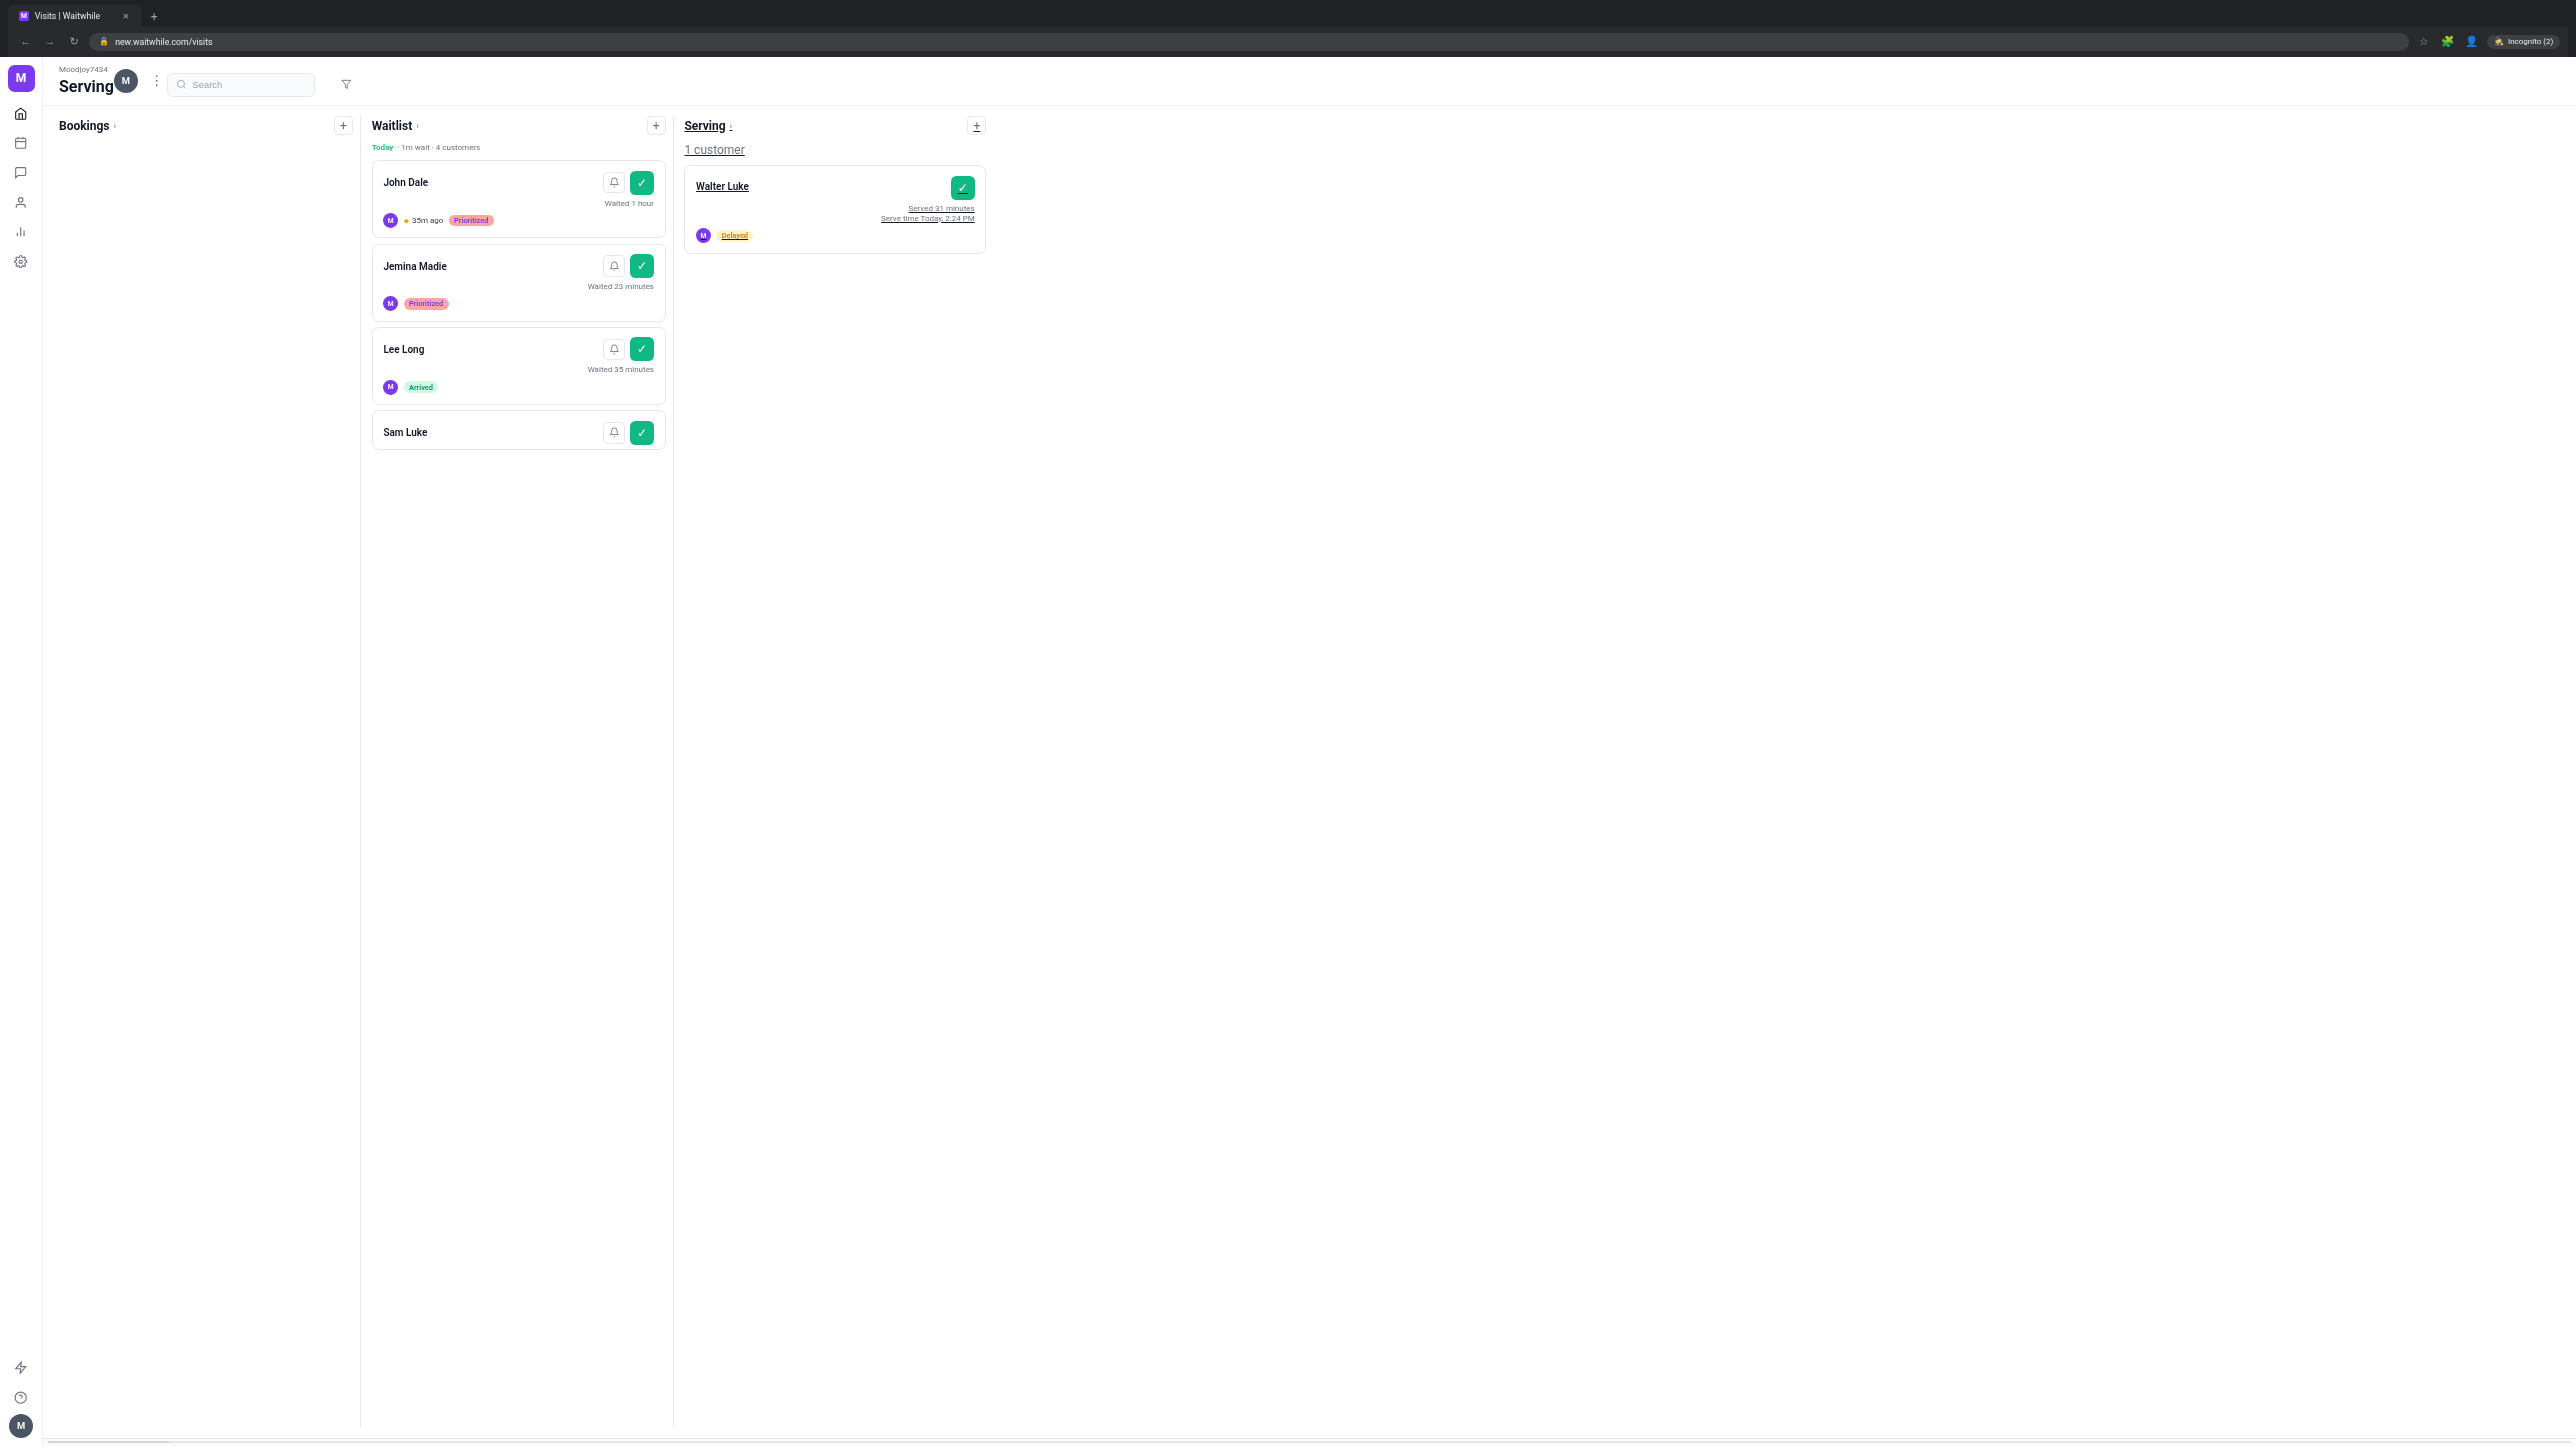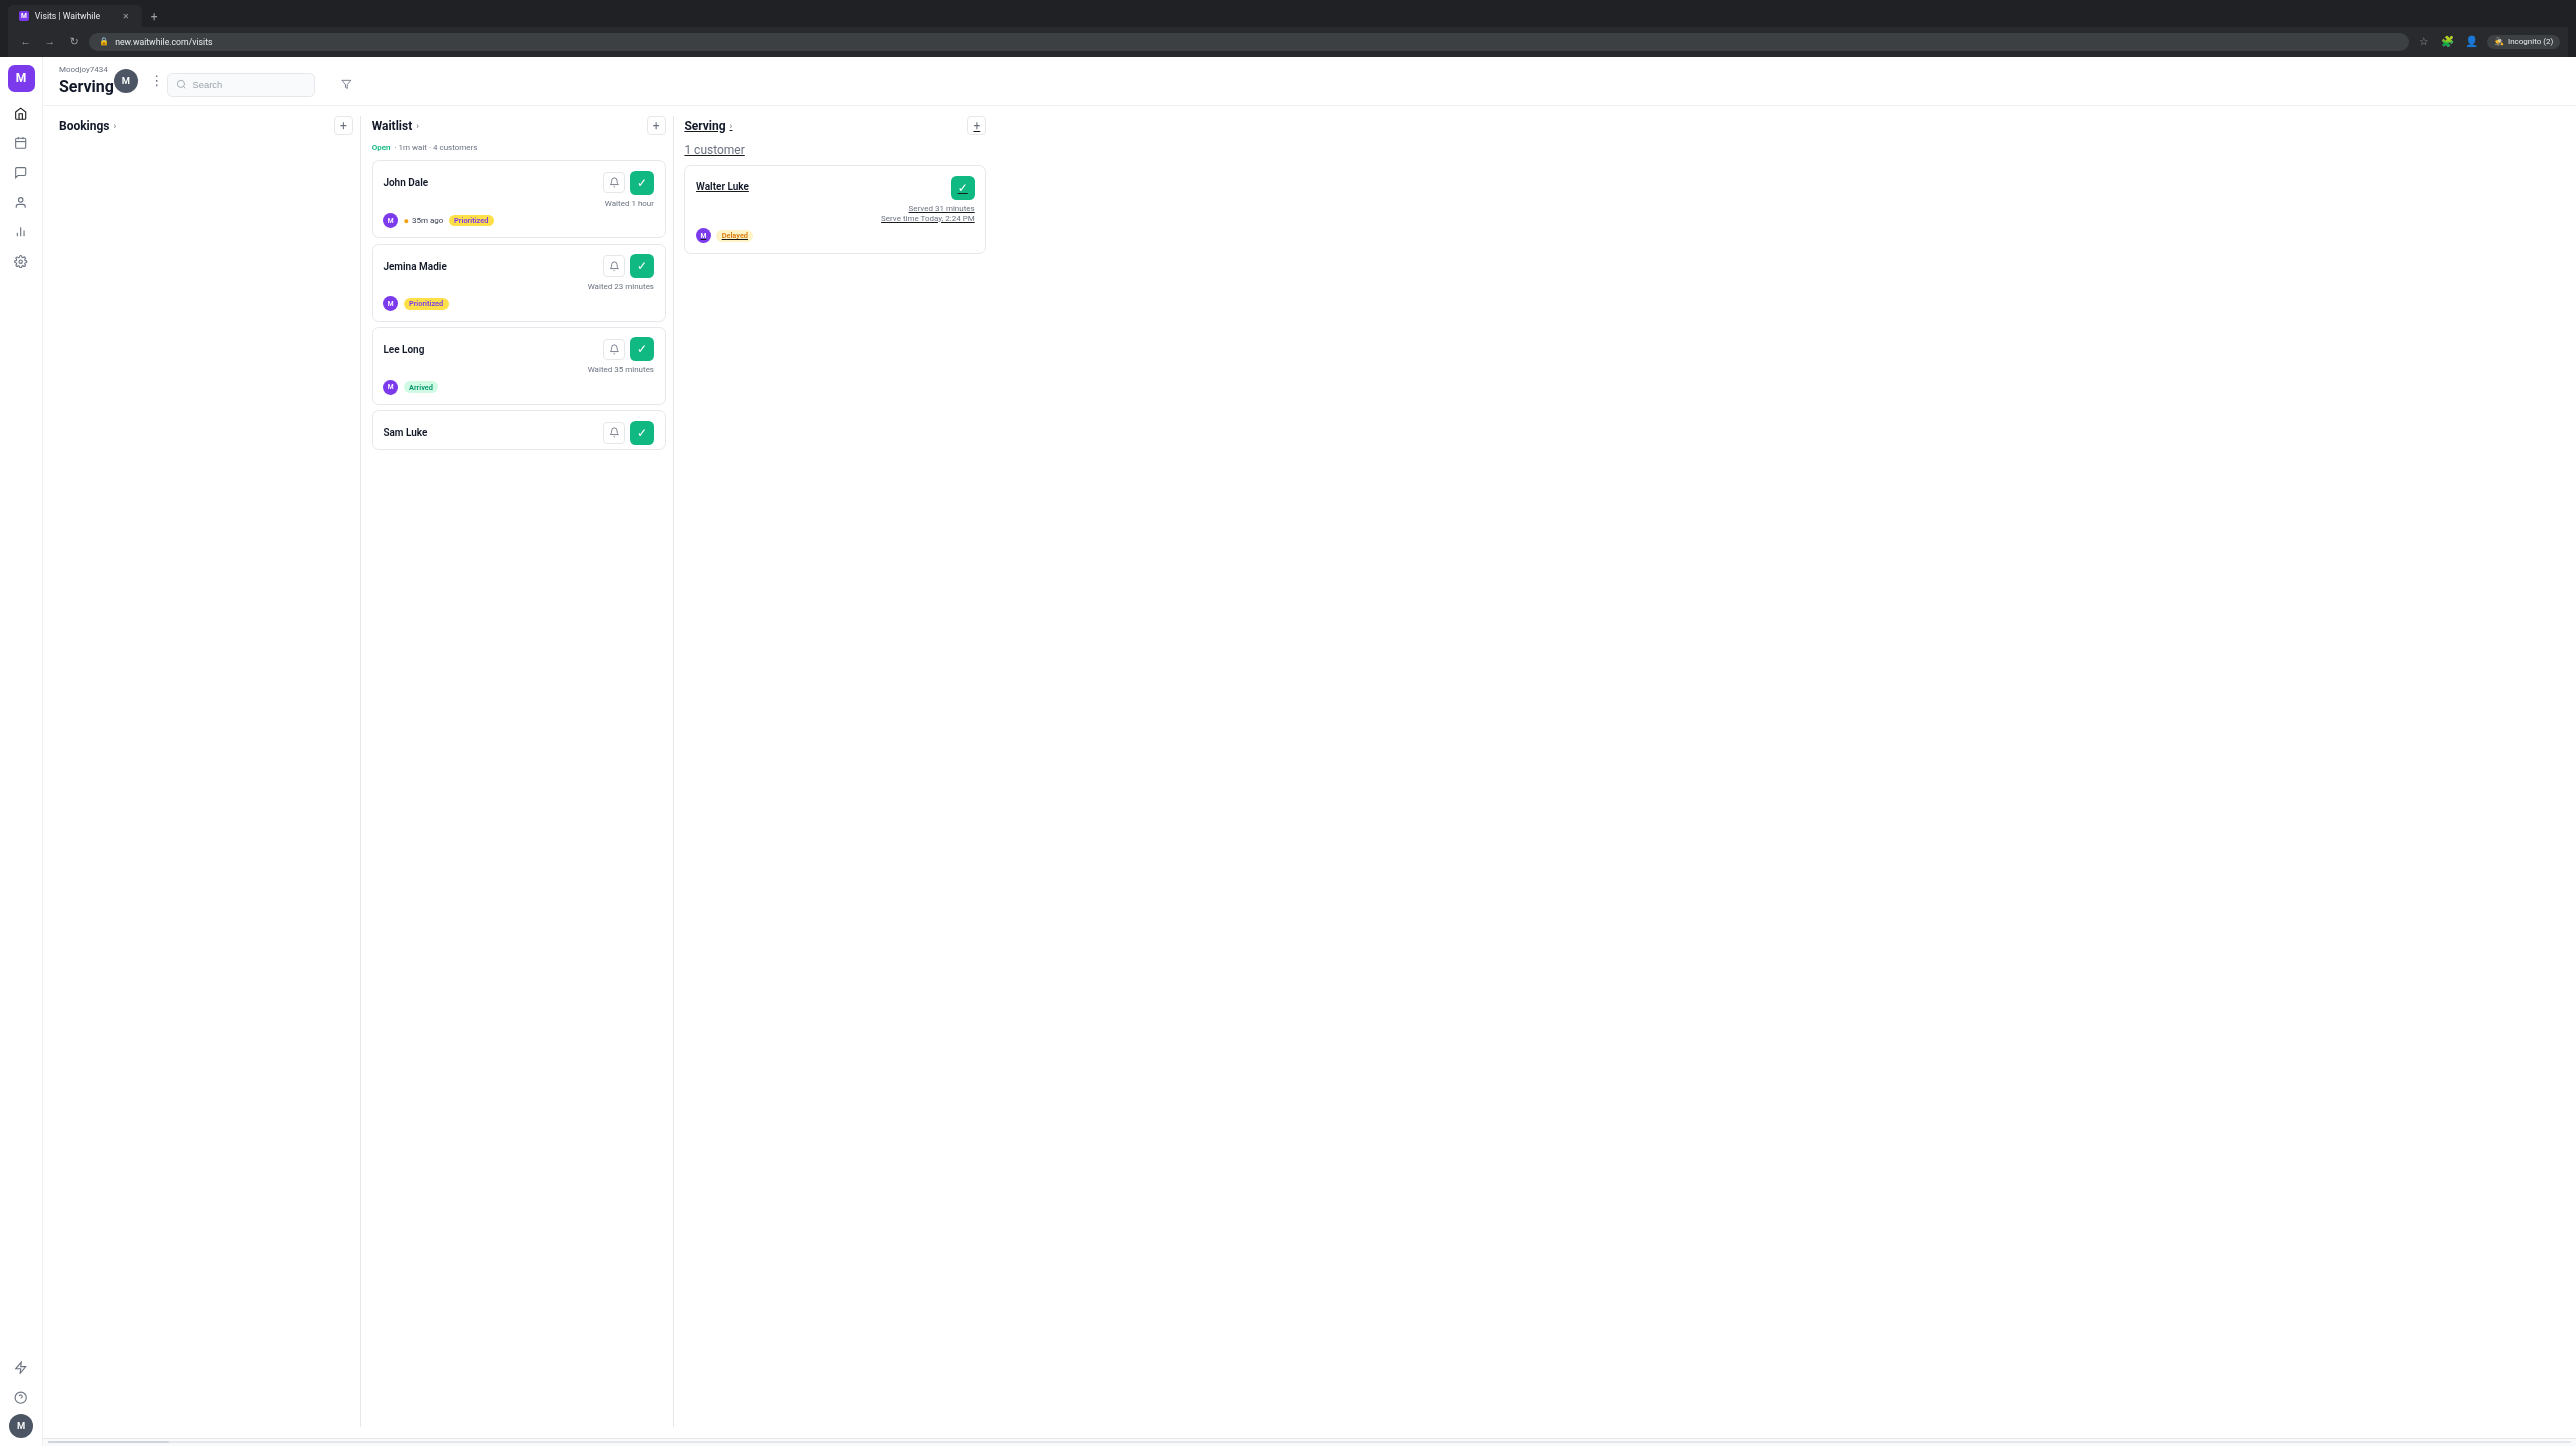--- a/index.html
+++ b/index.html
@@ -458,21 +458,21 @@
       font-size: 9.4px;
     }
     .badge {
       font-size: 7.4px;
       font-weight: 600;
       padding: 1.3px 5.4px;
       border-radius: 8px;
     }
     .badge-prioritized {
       color: #7c3aed;
-      background: #fde047;
+      background: #fca5a5;
     }
     .badge-arrived {
       color: #059669;
       background: #d1fae5;
     }
     .badge-delayed {
       color: #d97706;
       background: #fef3c7;
     }
 
@@ -672,21 +672,21 @@
 
       <div class="column">
         <div class="column-header">
           <div class="column-title-group">
             <span class="column-title">Waitlist</span>
             <span class="column-chevron">›</span>
           </div>
           <div class="add-btn">+</div>
         </div>
         <div class="waitlist-status">
-          <span class="status-open">Open</span>
+          <span class="status-open">Today</span>
           <span>· 1m wait · 4 customers</span>
         </div>
         <div class="cards-list">
 
           <div class="visit-card">
             <div class="card-header">
               <span class="card-name">John Dale</span>
               <div class="card-actions">
                 <div class="bell-btn">
                   <svg width="10.7" height="10.7" viewBox="0 0 24 24" fill="none" stroke="currentColor" stroke-width="2">

